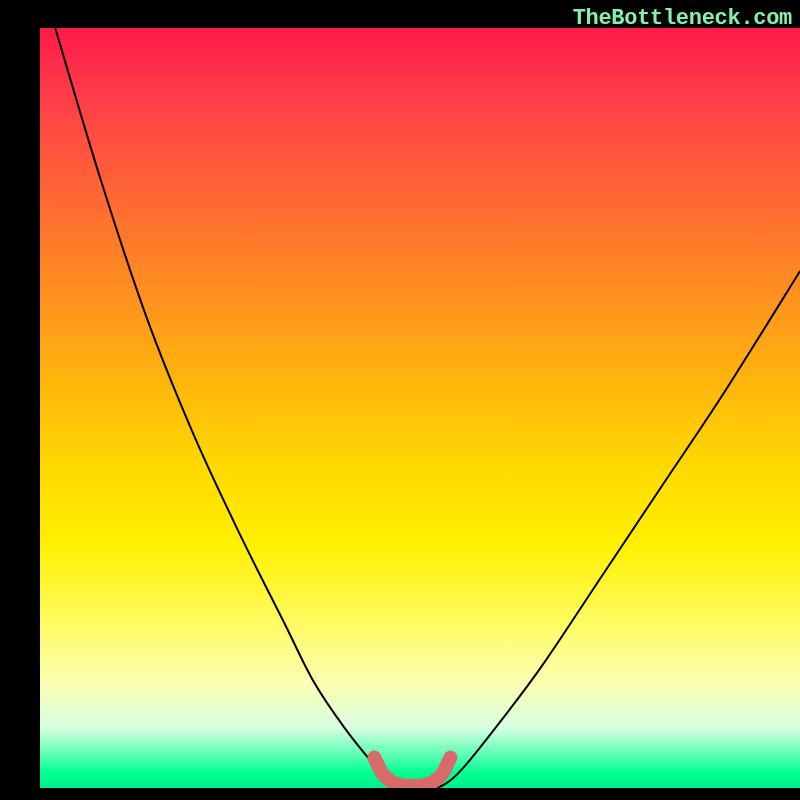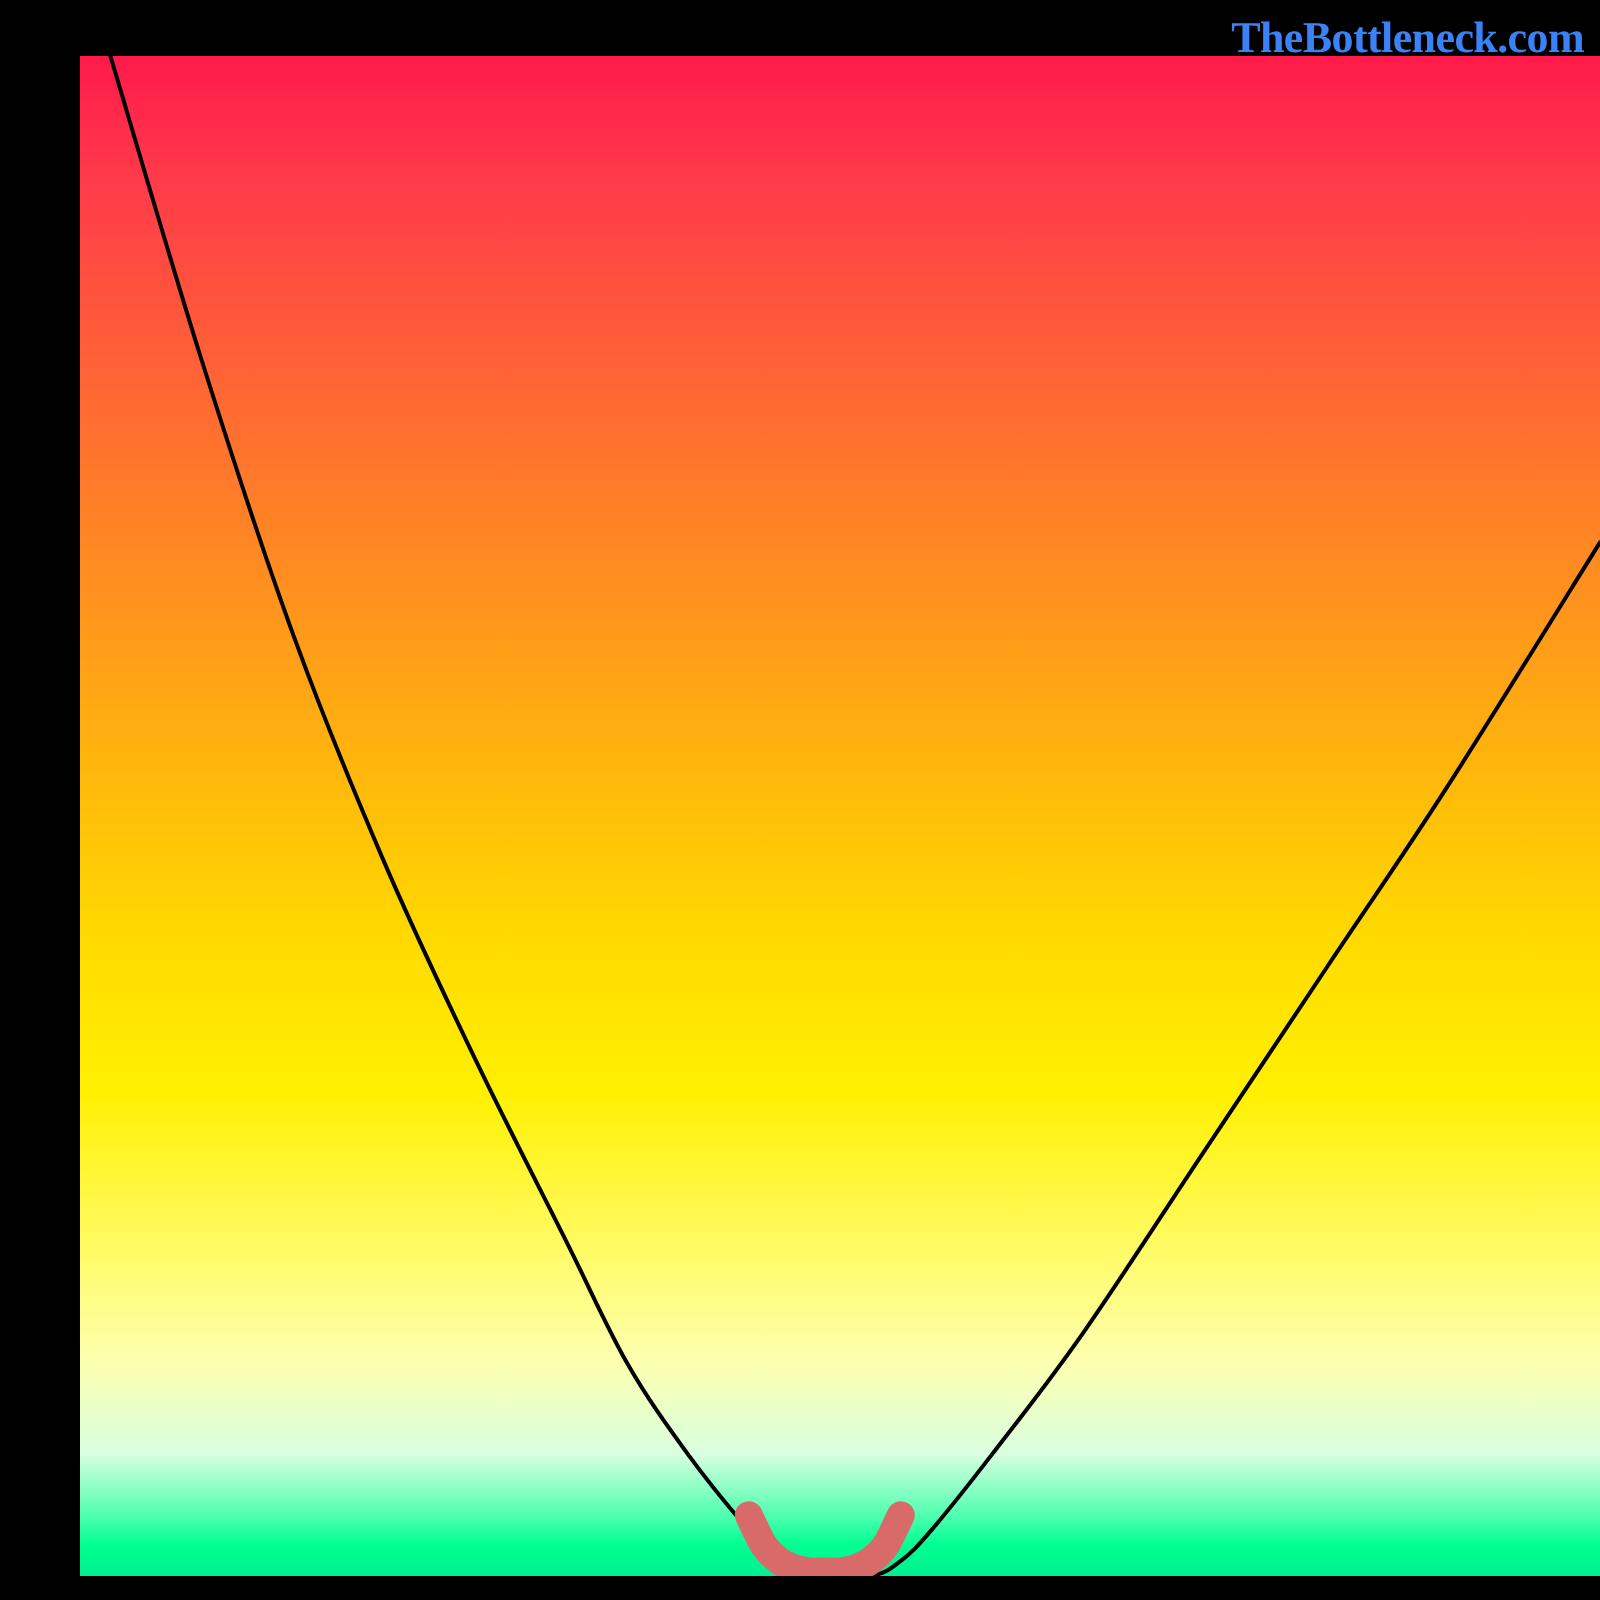--- a/index.html
+++ b/index.html
@@ -37,24 +37,24 @@
       #d8ffe0 92%,
       #50ffb0 96%,
       #00ff90 98%,
       #00f090 100%
     );
   }
   .watermark {
     position: absolute;
     top: 6px;
     right: 8px;
-    font-family: Liberation Serif, serif;
+    font-family: Liberation Mono, monospace;
     font-size: 22px;
     font-weight: 600;
-    color: #3b82f6;
+    color: #86efac;
     letter-spacing: -0.3px;
   }
   .curve-svg {
     position: absolute;
     left: 0;
     top: 28px;
     width: 760px;
     height: 760px;
   }
 </style>

